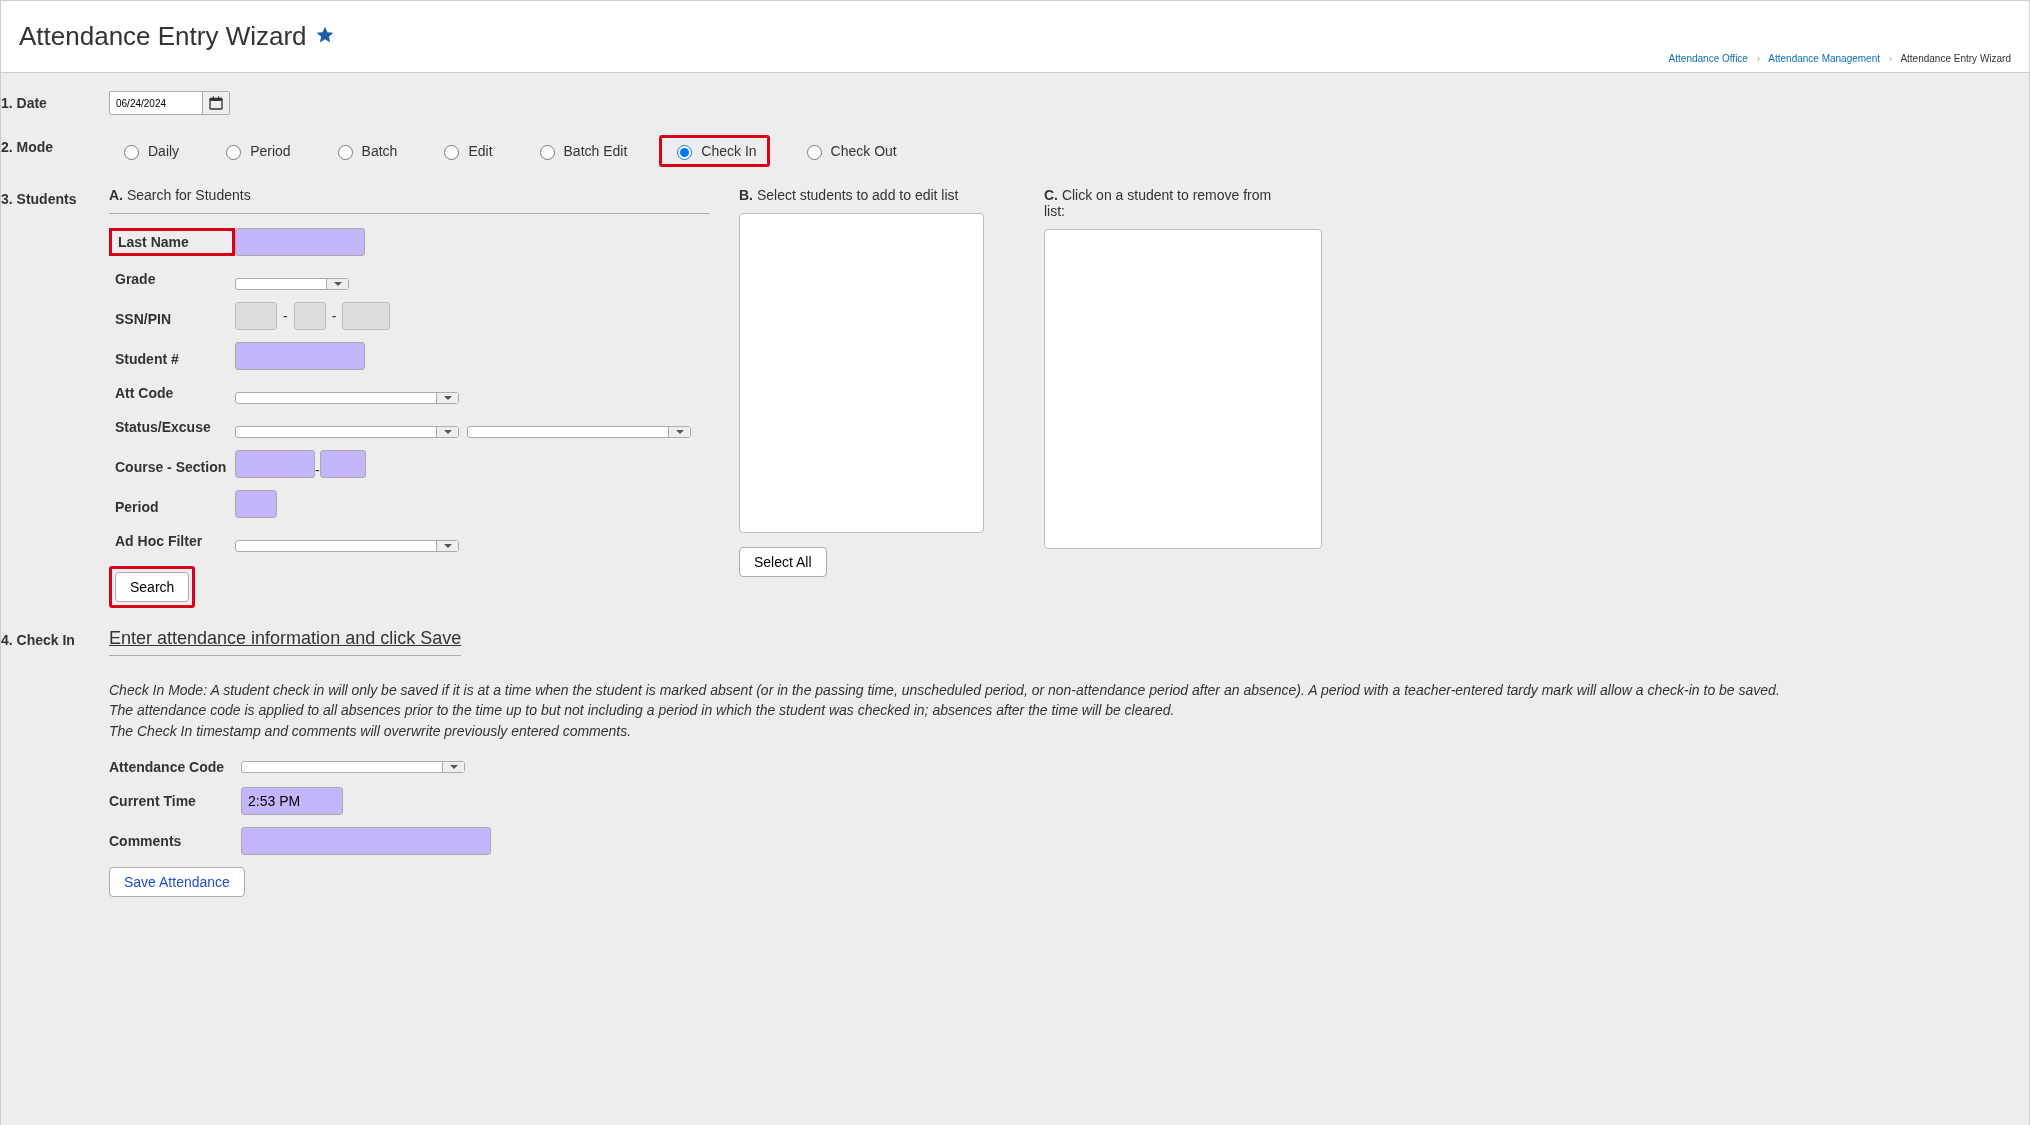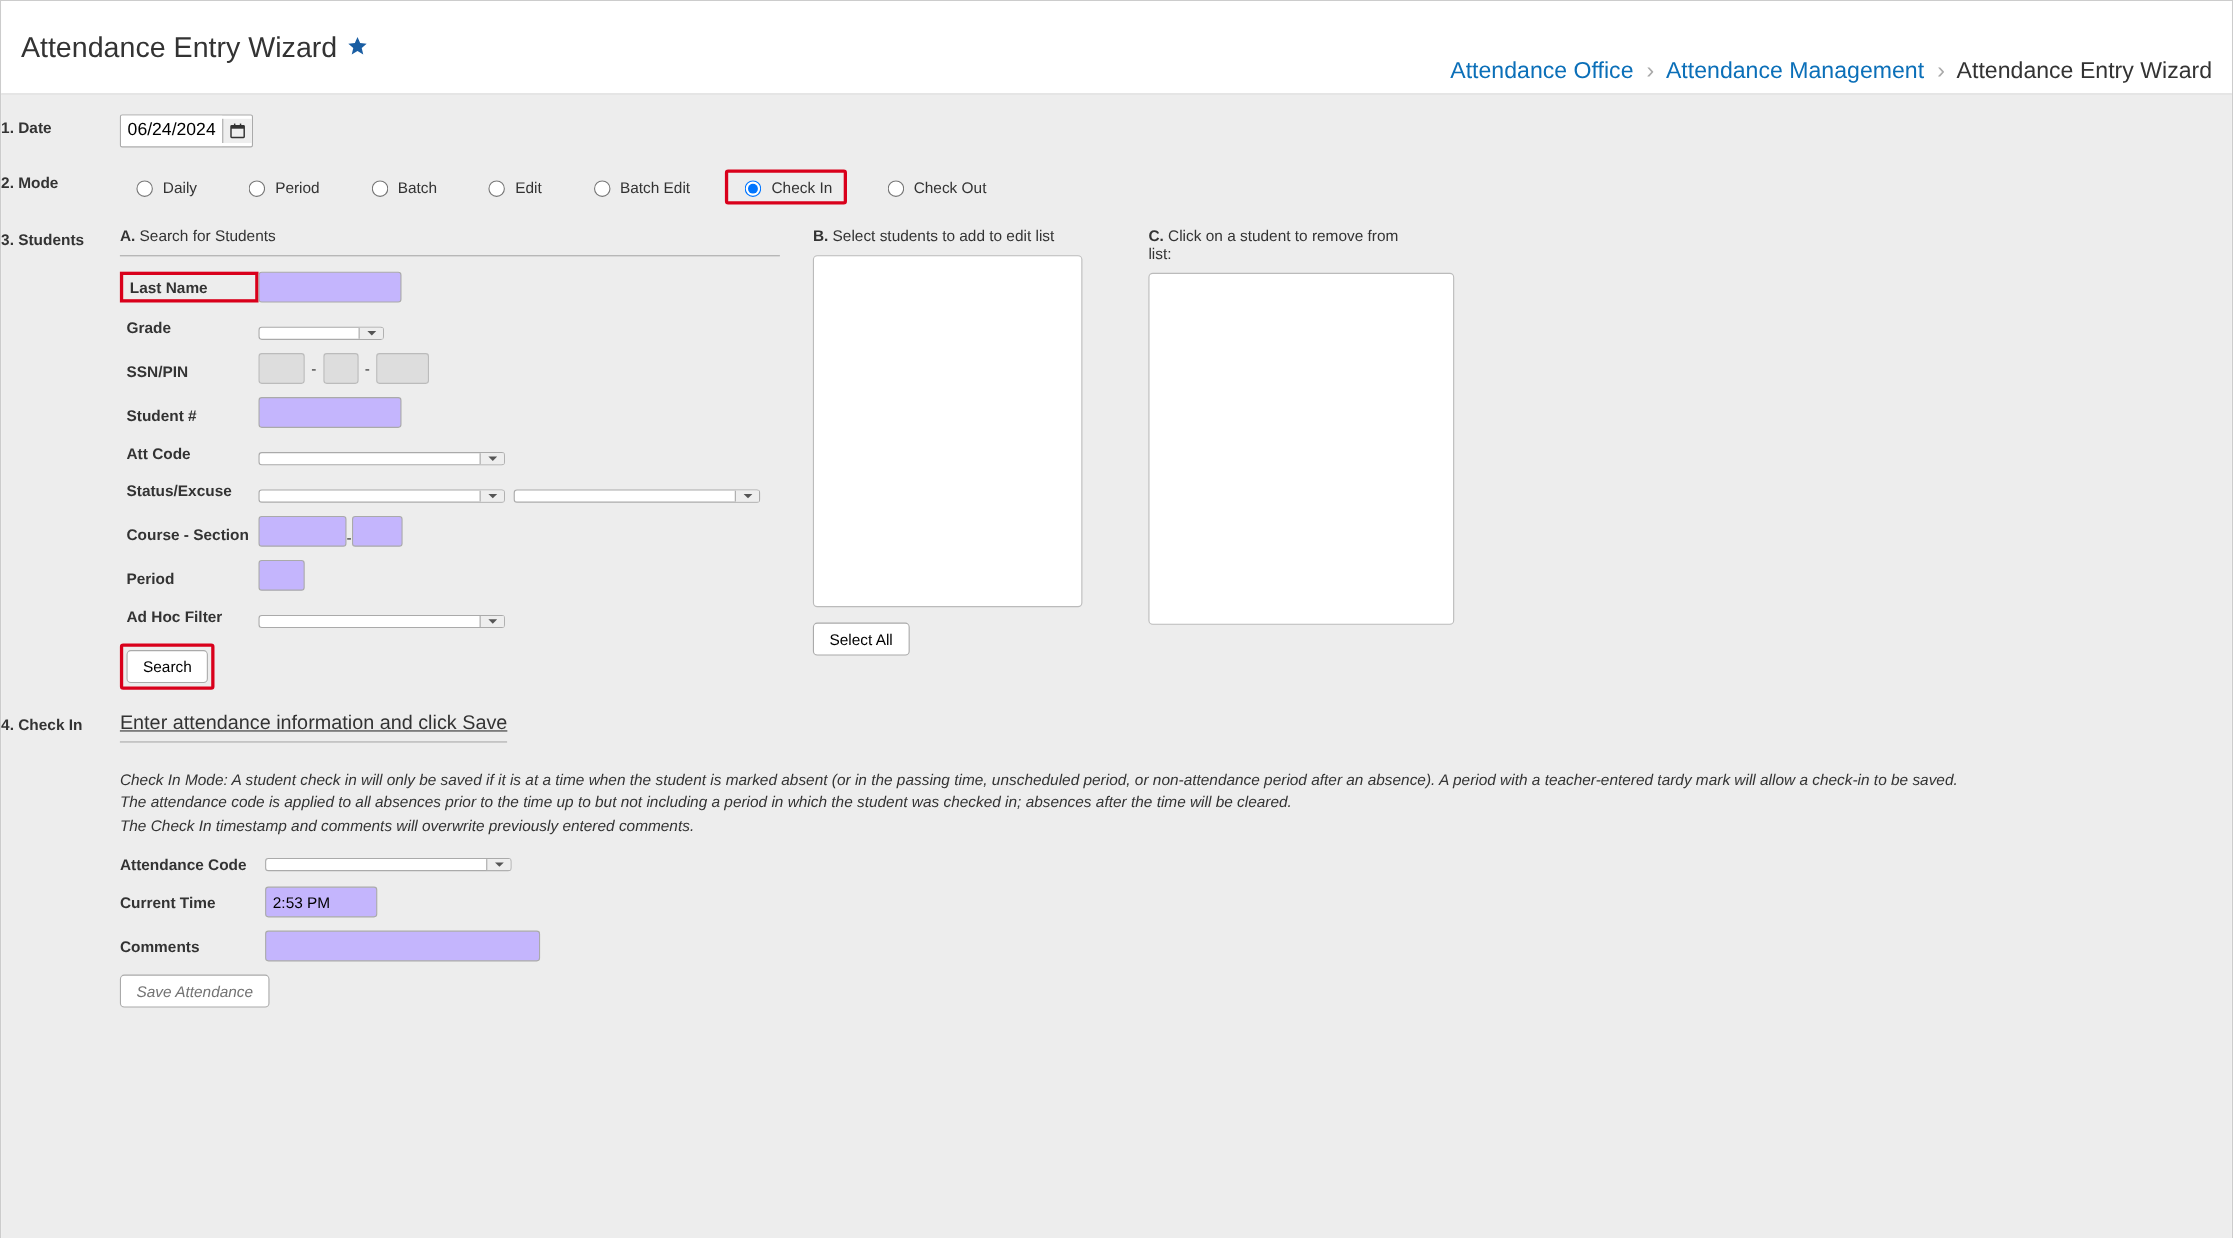--- a/index.html
+++ b/index.html
@@ -23,42 +23,42 @@
   }
   .title {
     font-size: 26px;
     color: #333;
     font-weight: 400;
     display: flex;
     align-items: center;
     gap: 8px;
   }
   .star-icon svg { width: 20px; height: 20px; fill: #1a5ea3; }
-  .breadcrumb { font-size: 21px; margin-top: 44px; }
+  .breadcrumb { font-size: 10px; margin-top: 44px; }
   .breadcrumb a { color: #0b6fb8; text-decoration: none; }
   .crumb-sep { color: #aaa; margin: 0 6px; }
   .crumb-current { color: #333; }
 
   
   .content { background: #ededed; padding: 18px 18px 30px 0; min-height: 1060px; }
   .row { display: flex; align-items: flex-start; margin-bottom: 20px; }
   .step-label { width: 108px; font-weight: 700; font-size: 14px; padding-top: 4px; }
   .step-body { flex: 1; }
 
   
   .date-box {
     display: inline-flex;
     align-items: center;
     border: 1px solid #aaa;
     background: #fff;
     border-radius: 2px;
     overflow: hidden;
   }
   .date-box input {
-    border: none; outline: none; padding: 5px 6px; width: 92px; font-size: 16px;
+    border: none; outline: none; padding: 5px 6px; width: 92px; font-size: 10px;
   }
   .date-btn {
     background: #eee;
     border-left: 1px solid #aaa;
     padding: 3px 5px;
     display: flex; align-items: center; justify-content: center;
   }
   .date-btn svg { width: 16px; height:16px; }
 
   
@@ -89,21 +89,21 @@
   .sw-sm .sel-body{ min-width:90px; }
   .sw-md .sel-body{ min-width:200px; }
 
   .ssn-group { display:inline-flex; gap:6px; align-items:center; }
   .ssn-seg { background:#ddd; border:1px solid #bbb; border-radius:3px; height:28px; }
   .ssn-seg.s1{ width:42px; }
   .ssn-seg.s2{ width:32px; }
   .ssn-seg.s3{ width:48px; }
 
   .btn { background:#fff; border:1px solid #aaa; border-radius:4px; padding:6px 14px; font-size:14px; cursor:pointer; }
-  .btn-disabled { color:#737373; cursor:default;font-style:italic; }
+  .btn-disabled { color:#1d4ed8; cursor:default; }
   .search-wrap { border:3px solid #d9001b; display:inline-block; padding:3px; border-radius:3px; margin-top:2px; }
 
   .list-box { width: 245px; height: 320px; background:#fff; border:1px solid #bbb; border-radius:4px; }
   .list-box.tall { height: 320px; width: 278px; }
 
   
   .subhead { font-size:18px; padding-bottom:6px; border-bottom:1px solid #aaa; margin-bottom:12px; display:inline-block;text-decoration:underline; }
   .italic-note { font-style: italic; font-size:14px; line-height:1.45; color:#333; margin-bottom:18px;margin-top:12px; }
   .field-row { display:flex; align-items:center; margin-bottom:12px; }
   .field-row .flabel { width:132px; font-weight:700; }

